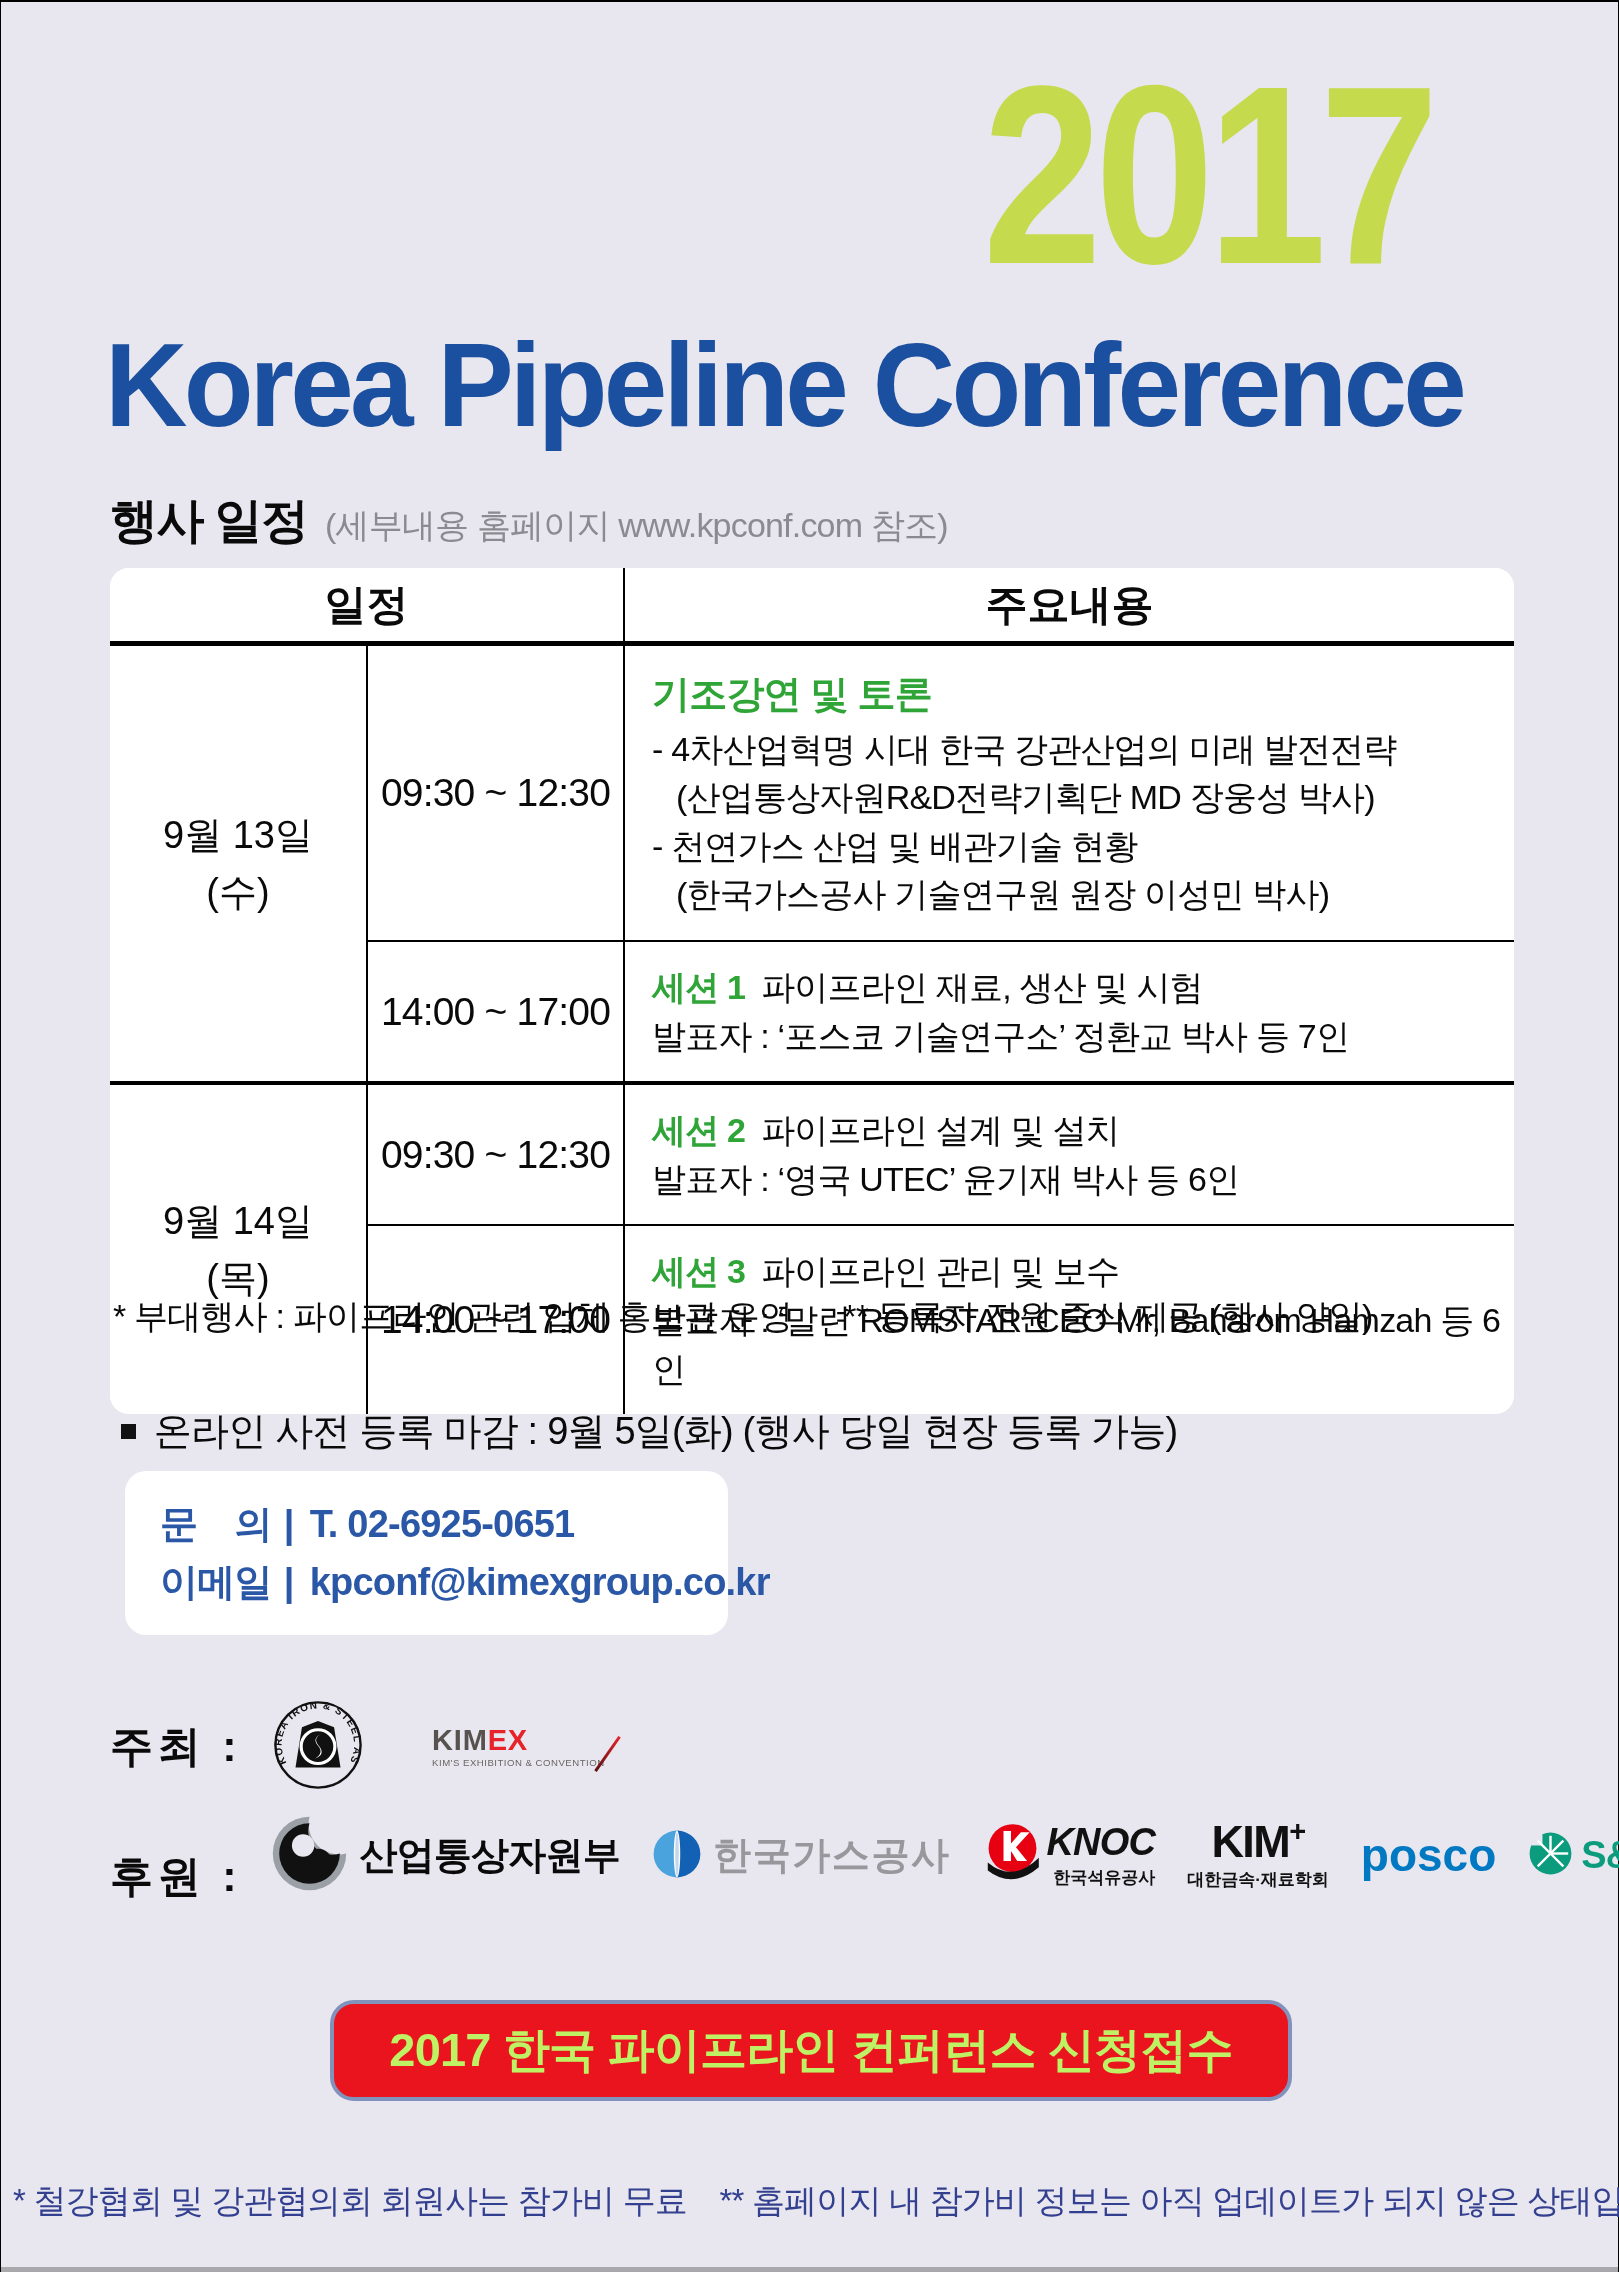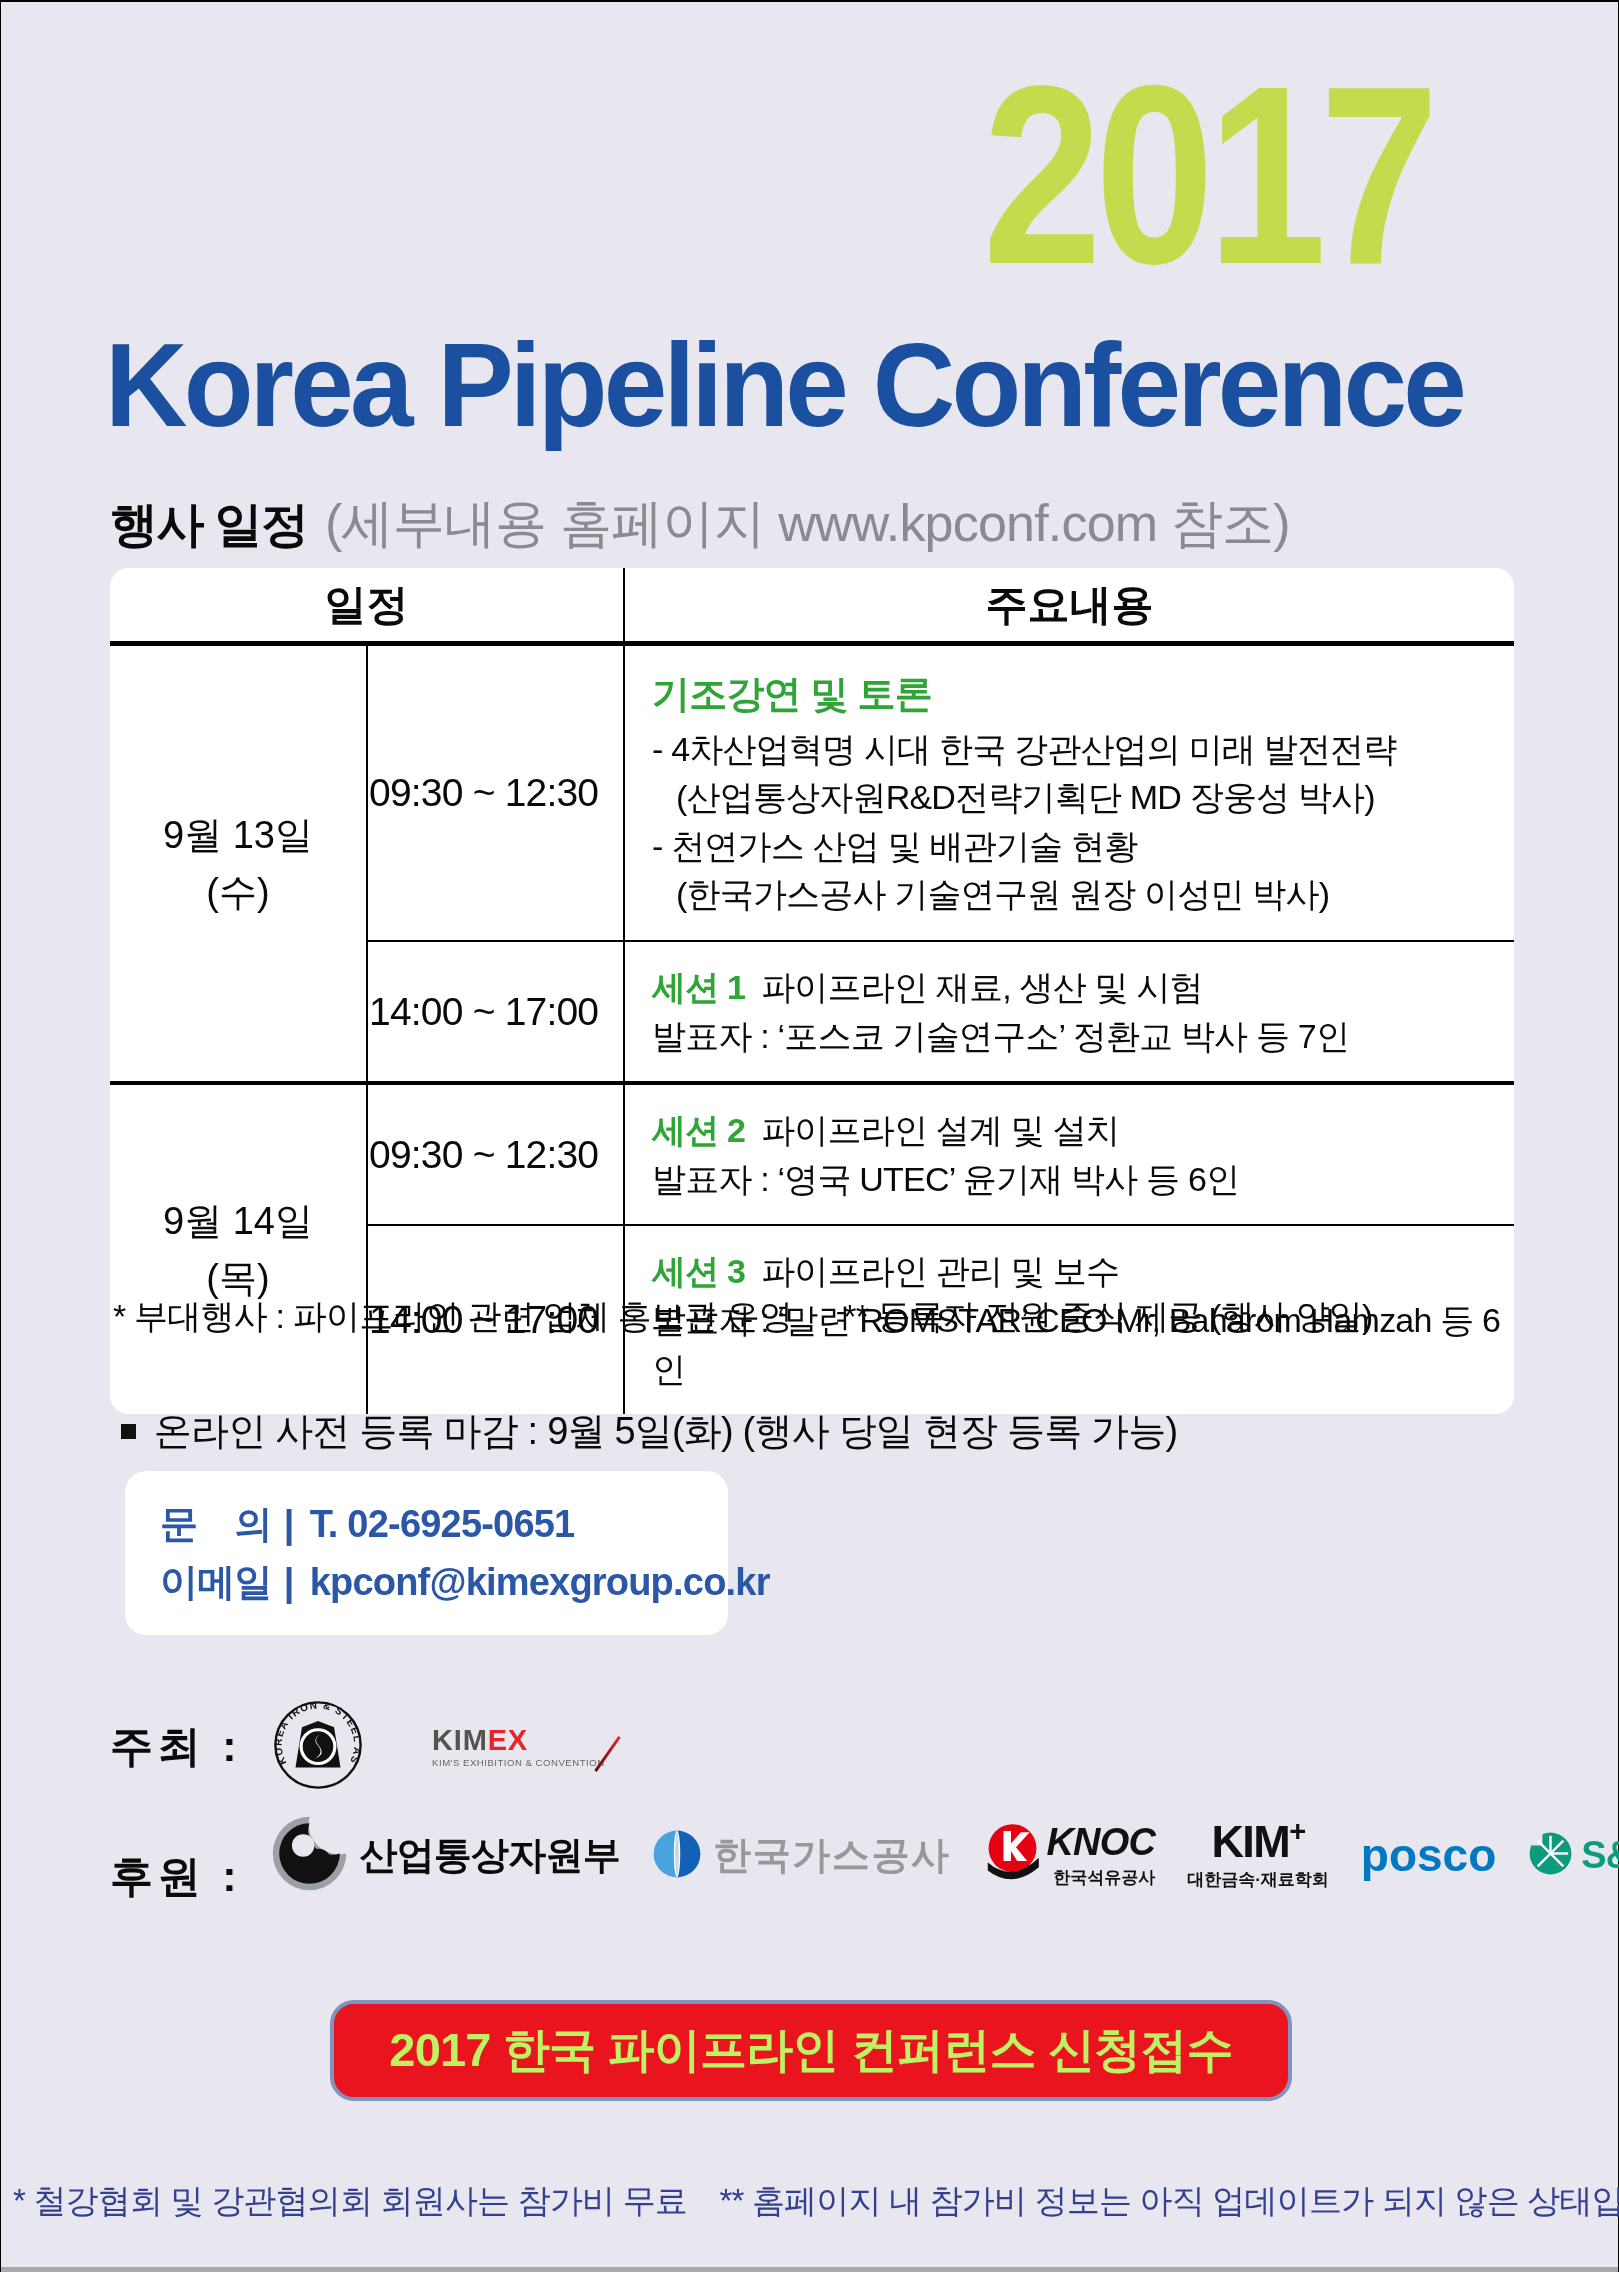--- a/index.html
+++ b/index.html
@@ -31,42 +31,42 @@
     position:absolute;left:104px;top:243px;
     font-size:119px;font-weight:700;line-height:1;
     color:#1b4f9f;letter-spacing:-4px;
     transform:scaleX(0.96);transform-origin:left top;
     z-index:2;white-space:nowrap;
   }
 
   
   .section-head{position:absolute;left:109px;top:487px;display:flex;align-items:baseline;gap:17.6px;white-space:nowrap;}
   .section-head .main{font-size:48px;font-weight:800;color:#0a0a0a;letter-spacing:-1.6px;}
-  .section-head .sub{font-size:52px;color:#8a8a90;letter-spacing:-0.8px;}
+  .section-head .sub{font-size:34px;color:#8a8a90;letter-spacing:-0.8px;}
 
   
   .table-wrap{
     position:absolute;left:109px;top:566px;width:1404px;
     background:#fff;border-radius:19px;overflow:hidden;
   }
   table.schedule{width:100%;border-collapse:collapse;table-layout:fixed;}
   .schedule th{
     height:71px;font-size:42px;font-weight:700;color:#0a0a0a;
     text-align:center;vertical-align:middle;
     border-bottom:5.6px solid #000;background:#fff;
   }
   .schedule th.col-sched{width:511px;border-right:2.4px solid #000;}
   .schedule td{background:#fff;color:#0a0a0a;}
   .schedule td.date{
     width:208px;text-align:center;vertical-align:middle;
     font-size:38px;line-height:1.5;
   }
   .schedule td.time{
     width:302px;border-left:2.4px solid #000;
-    text-align:left;vertical-align:middle;font-size:39px;letter-spacing:-0.8px;
+    text-align:center;vertical-align:middle;font-size:39px;letter-spacing:-0.8px;
   }
   .schedule td.content{
     border-left:2.4px solid #000;
     vertical-align:middle;
     padding:21px 8px 21px 27px;
     font-size:34px;line-height:1.43;letter-spacing:-0.8px;
   }
   .schedule tr.sep-thin td{border-top:2.4px solid #000;}
   .schedule tr.sep-thick td{border-top:4.8px solid #000;}
   .green{color:#2fa437;font-weight:700;}

